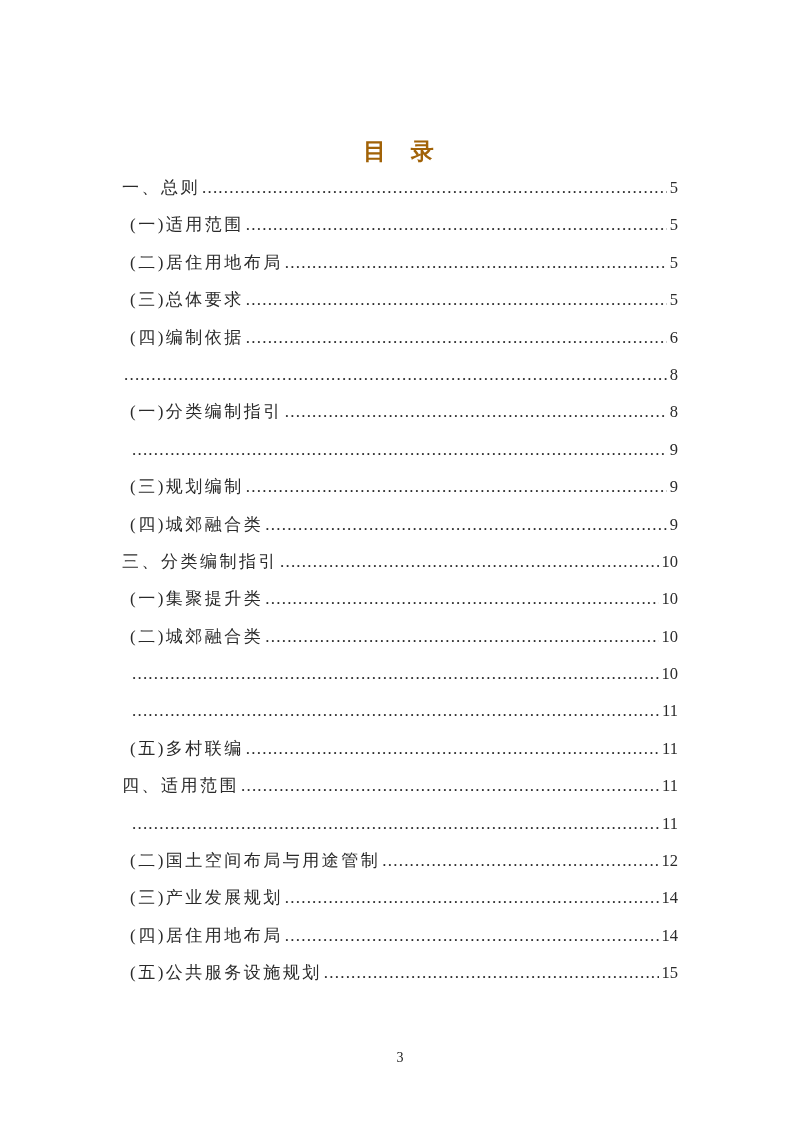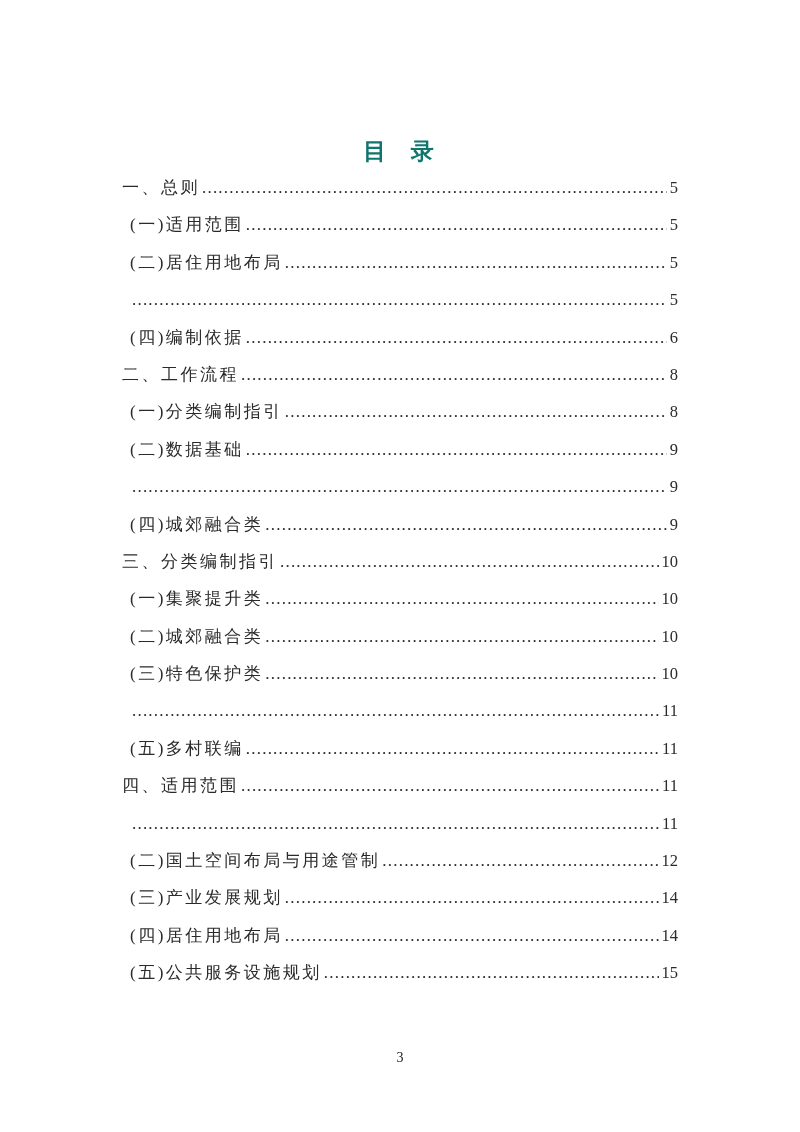--- a/index.html
+++ b/index.html
@@ -21,21 +21,21 @@
     top: 136px;
     left: 0;
     width: 100%;
     margin: 0;
     text-align: center;
     font-family: "Liberation Sans", sans-serif;
     font-weight: bold;
     font-size: 23px;
     letter-spacing: 3px;
     word-spacing: 12px;
-    color: #0f766e;
+    color: #a16207;
   }
   .toc {
     position: absolute;
     top: 169px;
     left: 122px;
     right: 122px;
   }
   .toc-entry {
     display: flex;
     height: 37.4px;
@@ -91,49 +91,49 @@
     <span class="toc-page">5</span>
   </div>
 
   <div class="toc-entry level-2">
     <span class="toc-label">(二)居住用地布局</span>
     <span class="toc-dots">........................................................................................................................................................................................................</span>
     <span class="toc-page">5</span>
   </div>
 
   <div class="toc-entry level-2">
+    <span class="toc-label">(三)总体要求</span>
     <span class="toc-dots">........................................................................................................................................................................................................</span>
     <span class="toc-page">5</span>
   </div>
 
   <div class="toc-entry level-2">
     <span class="toc-label">(四)编制依据</span>
     <span class="toc-dots">........................................................................................................................................................................................................</span>
     <span class="toc-page">6</span>
   </div>
 
   <div class="toc-entry level-1">
-    <span class="toc-label">二、工作流程</span>
     <span class="toc-dots">........................................................................................................................................................................................................</span>
     <span class="toc-page">8</span>
   </div>
 
   <div class="toc-entry level-2">
     <span class="toc-label">(一)分类编制指引</span>
     <span class="toc-dots">........................................................................................................................................................................................................</span>
     <span class="toc-page">8</span>
   </div>
 
   <div class="toc-entry level-2">
-    <span class="toc-label">(二)数据基础</span>
     <span class="toc-dots">........................................................................................................................................................................................................</span>
     <span class="toc-page">9</span>
   </div>
 
   <div class="toc-entry level-2">
+    <span class="toc-label">(三)规划编制</span>
     <span class="toc-dots">........................................................................................................................................................................................................</span>
     <span class="toc-page">9</span>
   </div>
 
   <div class="toc-entry level-2">
     <span class="toc-label">(四)城郊融合类</span>
     <span class="toc-dots">........................................................................................................................................................................................................</span>
     <span class="toc-page">9</span>
   </div>
 
@@ -149,21 +149,20 @@
     <span class="toc-page">10</span>
   </div>
 
   <div class="toc-entry level-2">
     <span class="toc-label">(二)城郊融合类</span>
     <span class="toc-dots">........................................................................................................................................................................................................</span>
     <span class="toc-page">10</span>
   </div>
 
   <div class="toc-entry level-2">
-    <span class="toc-label">(三)特色保护类</span>
     <span class="toc-dots">........................................................................................................................................................................................................</span>
     <span class="toc-page">10</span>
   </div>
 
   <div class="toc-entry level-2">
     <span class="toc-dots">........................................................................................................................................................................................................</span>
     <span class="toc-page">11</span>
   </div>
 
   <div class="toc-entry level-2">

